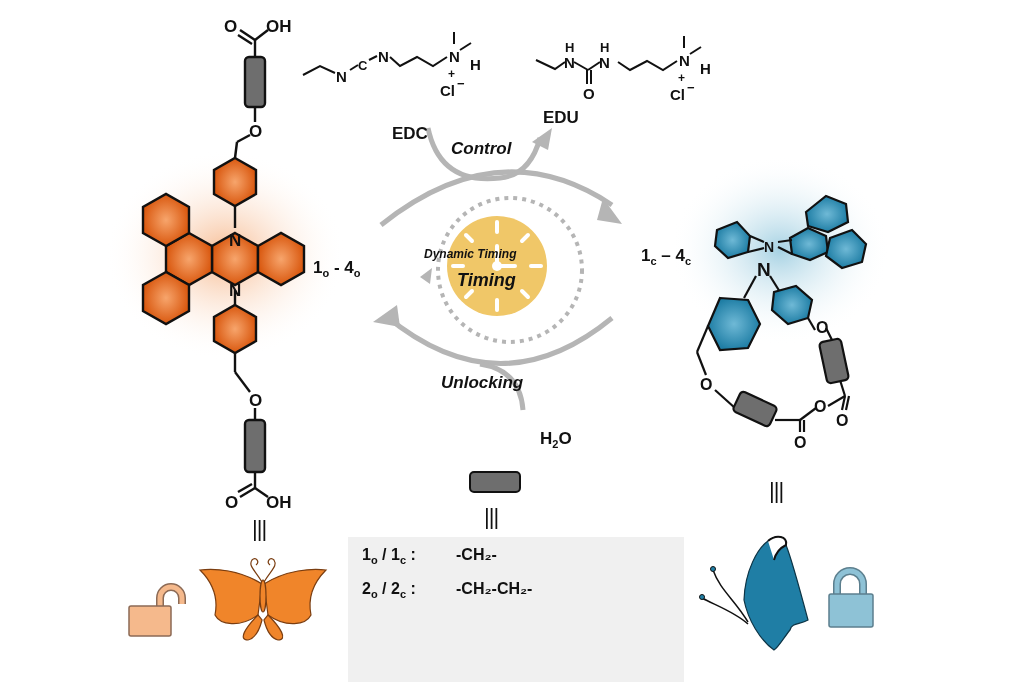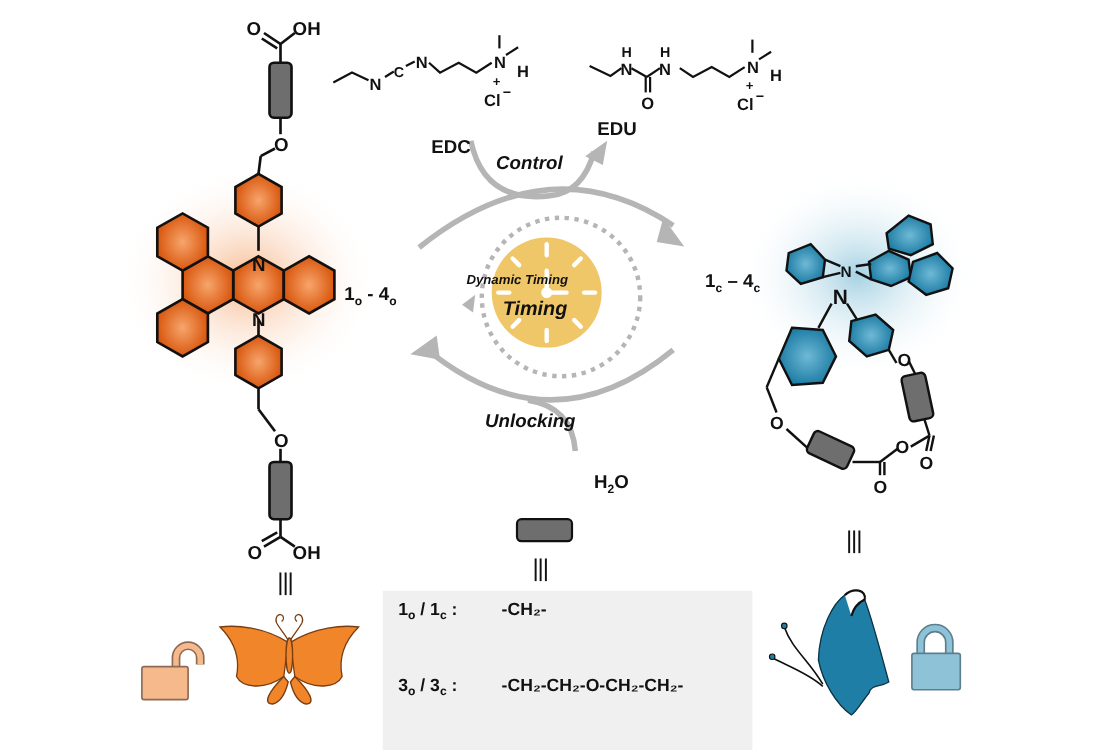--- a/index.html
+++ b/index.html
@@ -239,14 +239,14 @@
 
 <div class="lbl" style="left:313px;top:246px;margin-top:12px;"><span>1</span><sub>o</sub><span> - </span><span>4</span><sub>o</sub></div>
 <div class="lbl" style="left:641px;top:246px;"><span>1</span><sub>c</sub><span> – </span><span>4</span><sub>c</sub></div>
 
 <div class="lbl" style="left:252px;top:516px;font-weight:normal;font-size:22px;letter-spacing:-1px;">|||</div>
 <div class="lbl" style="left:484px;top:504px;font-weight:normal;font-size:22px;letter-spacing:-1px;">|||</div>
 <div class="lbl" style="left:769px;top:478px;font-weight:normal;font-size:22px;letter-spacing:-1px;">|||</div>
 
 <div class="table">
   <div class="row" style="top:9px;"><span class="k"><span>1</span><sub>o</sub><span> / </span><span>1</span><sub>c</sub><span> :</span></span><span>-CH₂-</span></div>
-  <div class="row" style="top:78px;"><span class="k"><span>3</span><sub>o</sub><span> / </span><span>3</span><sub>c</sub><span> :</span></span><span>-CH₂-CH₂-O-CH₂-CH₂-</span></div>
+  <div class="row" style="top:43px;"><span class="k"><span>2</span><sub>o</sub><span> / </span><span>2</span><sub>c</sub><span> :</span></span><span>-CH₂-CH₂-</span></div>
 </div>
 
 </body></html>

